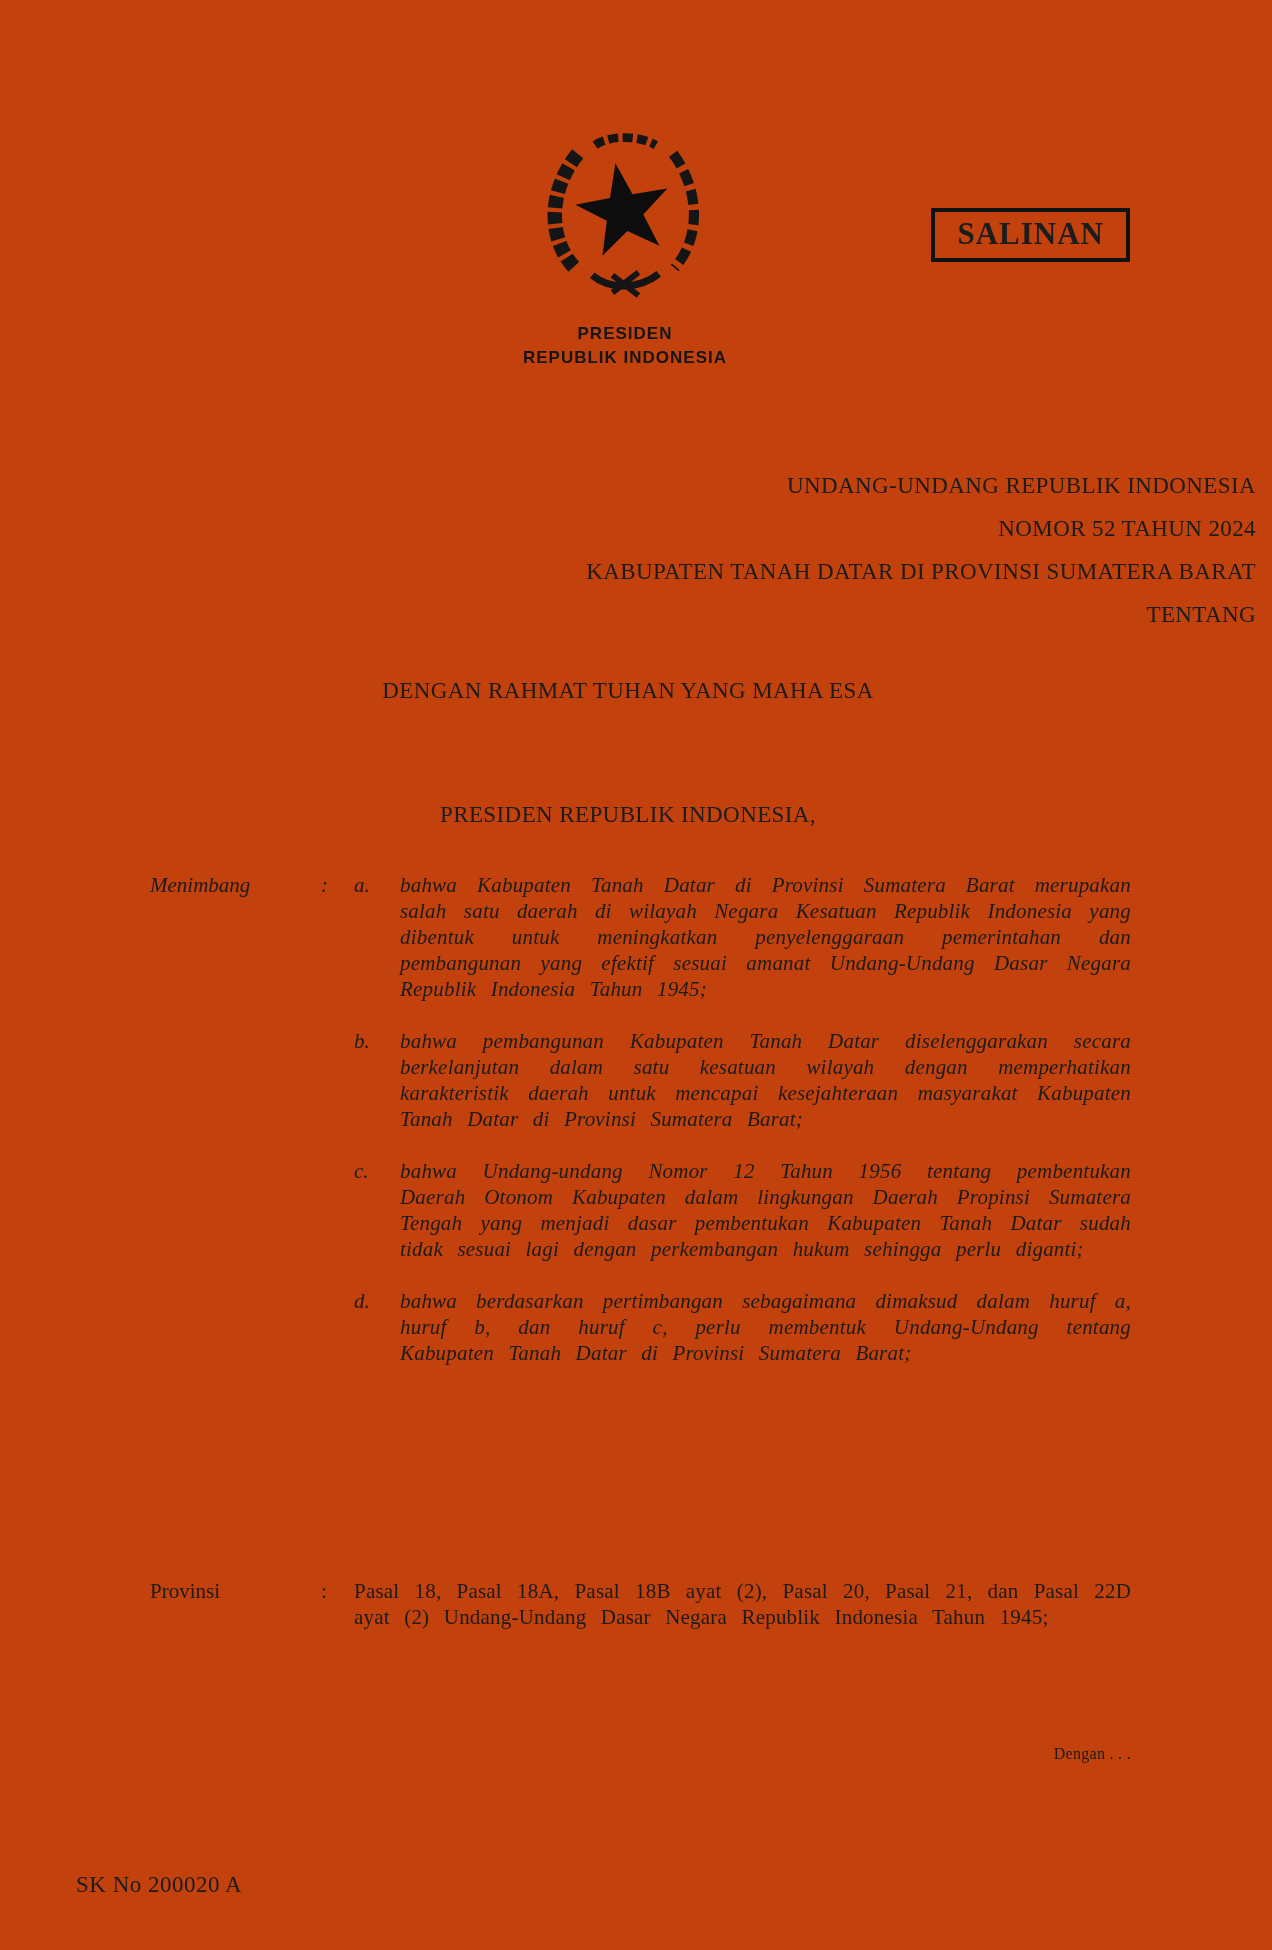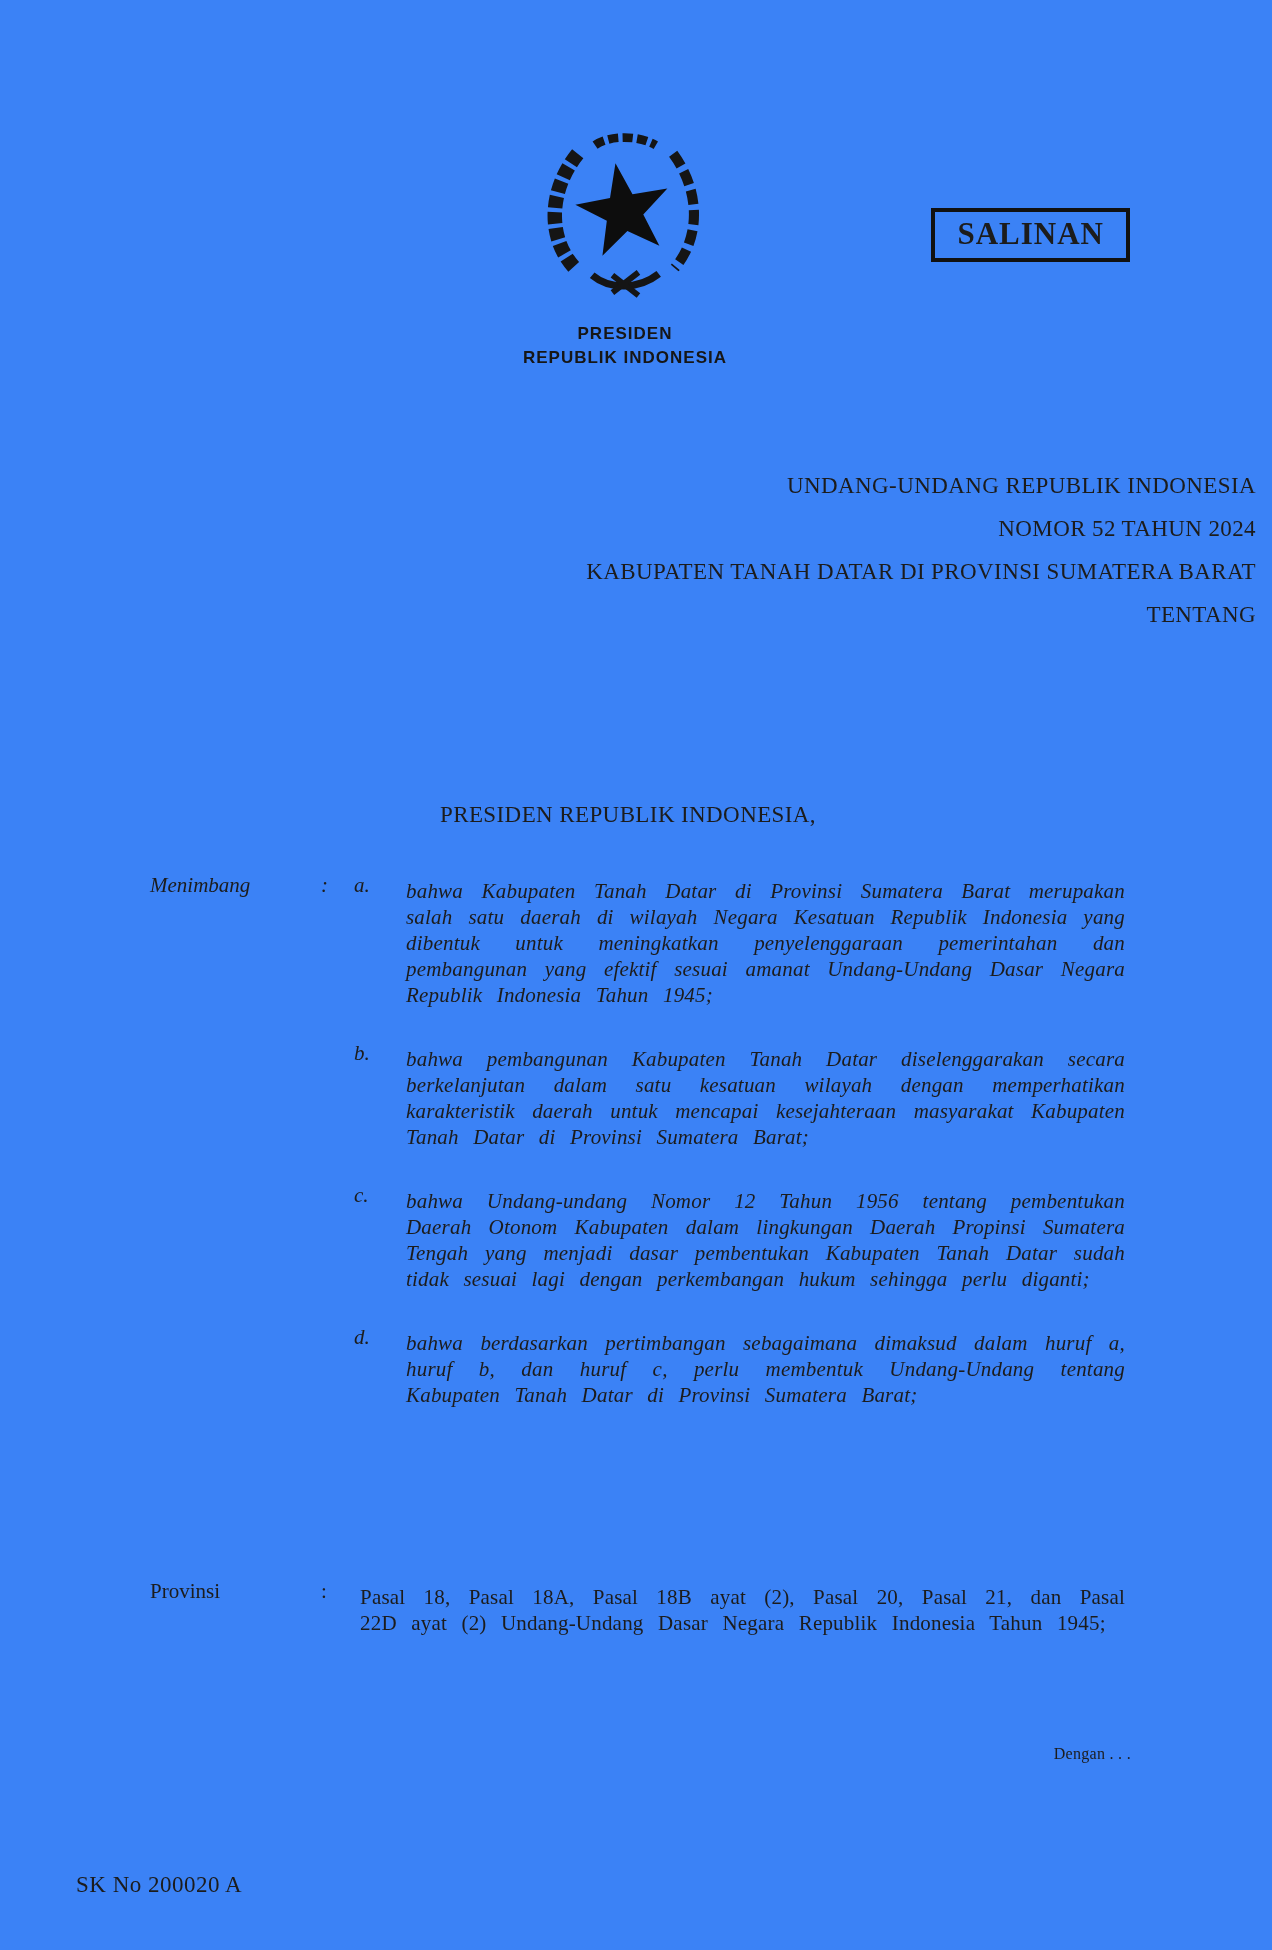--- a/index.html
+++ b/index.html
@@ -1,19 +1,19 @@
 <!DOCTYPE html>
 <html><head>
 <meta charset="utf-8">
 <style>
   html, body { margin:0; padding:0; background:#ffffff; }
   .page {
     position:relative;
     width:1272px; height:1950px;
-    background:#3b82f6;
+    background:#c2410c;
     font-family:"Liberation Serif", serif;
     color:#1c1c1c;
     overflow:hidden;
   }
 
   
   .stamp {
     position:absolute; top:208px; right:142px;
     border:4px solid #111;
     padding:4px 22px 6px 22px;
@@ -58,21 +58,21 @@
   .section.menimbang { top:872px;font-style:italic; }
   .section.mengingat { top:1578px; }
   .sec-label { width:171px; flex-shrink:0; }
   .sec-colon { width:33px; flex-shrink:0; text-align:left; }
   .sec-body  { flex:1; }
 
   .item { display:flex; margin-bottom:26px; }
   .item:last-child { margin-bottom:0; }
   .item-marker { width:46px; flex-shrink:0; }
   .item-text, .sec-text {
-    flex:1; margin:6px;
+    flex:1; margin:0;
     text-align:justify;
     word-spacing:9px; letter-spacing:0.2px;
   }
 
   .continuation {
     position:absolute; top:1745px; right:141px;
     font-size:16px; letter-spacing:0.3px;
   }
 
   .sk-number {
@@ -110,20 +110,21 @@
     <div>REPUBLIK INDONESIA</div>
   </div>
 
   <div class="title-block">
     <div>UNDANG-UNDANG REPUBLIK INDONESIA</div>
     <div>NOMOR 52 TAHUN 2024</div>
     <div>KABUPATEN TANAH DATAR DI PROVINSI SUMATERA BARAT</div>
     <div>TENTANG</div>
   </div>
 
+  <div class="invocation">DENGAN RAHMAT TUHAN YANG MAHA ESA</div>
   <div class="authority">PRESIDEN REPUBLIK INDONESIA,</div>
 
   <div class="section menimbang">
     <div class="sec-label">Menimbang</div>
     <div class="sec-colon">:</div>
     <div class="sec-body">
       <div class="item">
         <div class="item-marker">a.</div>
         <p class="item-text">bahwa Kabupaten Tanah Datar di Provinsi Sumatera Barat merupakan salah satu daerah di wilayah Negara Kesatuan Republik Indonesia yang dibentuk untuk meningkatkan penyelenggaraan pemerintahan dan pembangunan yang efektif sesuai amanat Undang-Undang Dasar Negara Republik Indonesia Tahun 1945;</p>
       </div>

